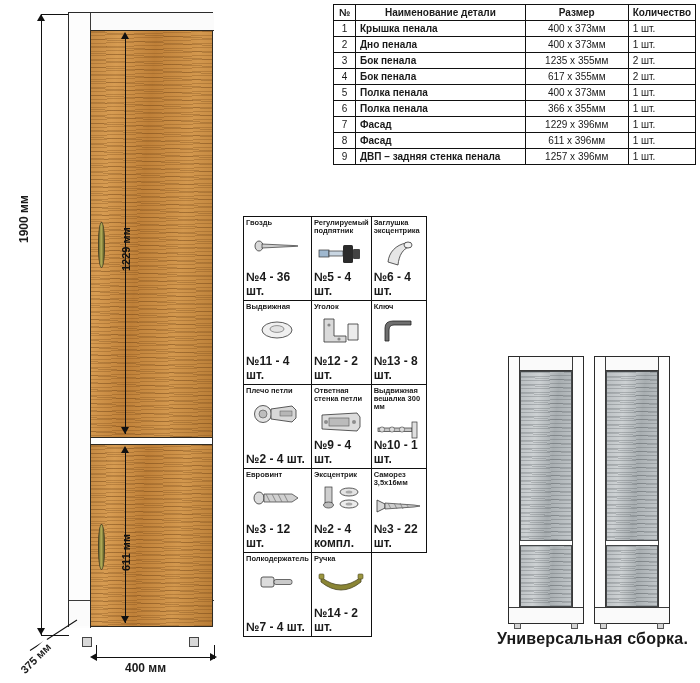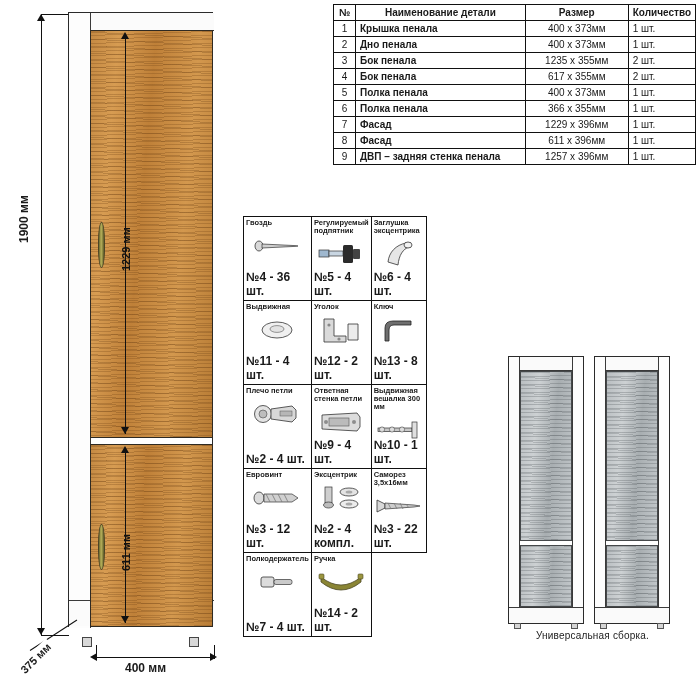--- a/index.html
+++ b/index.html
@@ -142,21 +142,21 @@
         rgba(70,76,80,0.22) 0px, rgba(70,76,80,0.22) 1px,
         rgba(255,255,255,0) 1px, rgba(255,255,255,0) 8px),
       linear-gradient(95deg,#b9bec1,#cdd1d3 30%,#a8aeb1 60%,#c3c8cb 100%);
   }
   .r-door-a { left:11px; right:11px; top:14px; height:170px; }
   .r-door-b { left:11px; right:11px; top:188px; bottom:16px; }
   .r-foot { position:absolute; bottom:-6px; width:7px; height:6px; background:#d5d5d5; border:1px solid #555; }
 
   #render-caption {
     position:absolute; left:490px; top:630px; width:205px; text-align:center;
-    font-size:10px; font-weight:normal; letter-spacing:0.2px;
+    font-size:16px; font-weight:bold; letter-spacing:0.2px;
   }
 </style>
 </head>
 <body>
 
 <div id="cabinet-drawing">
 
   <div class="dim-line v-line" style="left:41px; top:14px; height:621px;"></div>
   <div class="arrow arr-up" style="left:37px; top:14px;"></div>
   <div class="arrow arr-down" style="left:37px; top:628px;"></div>

